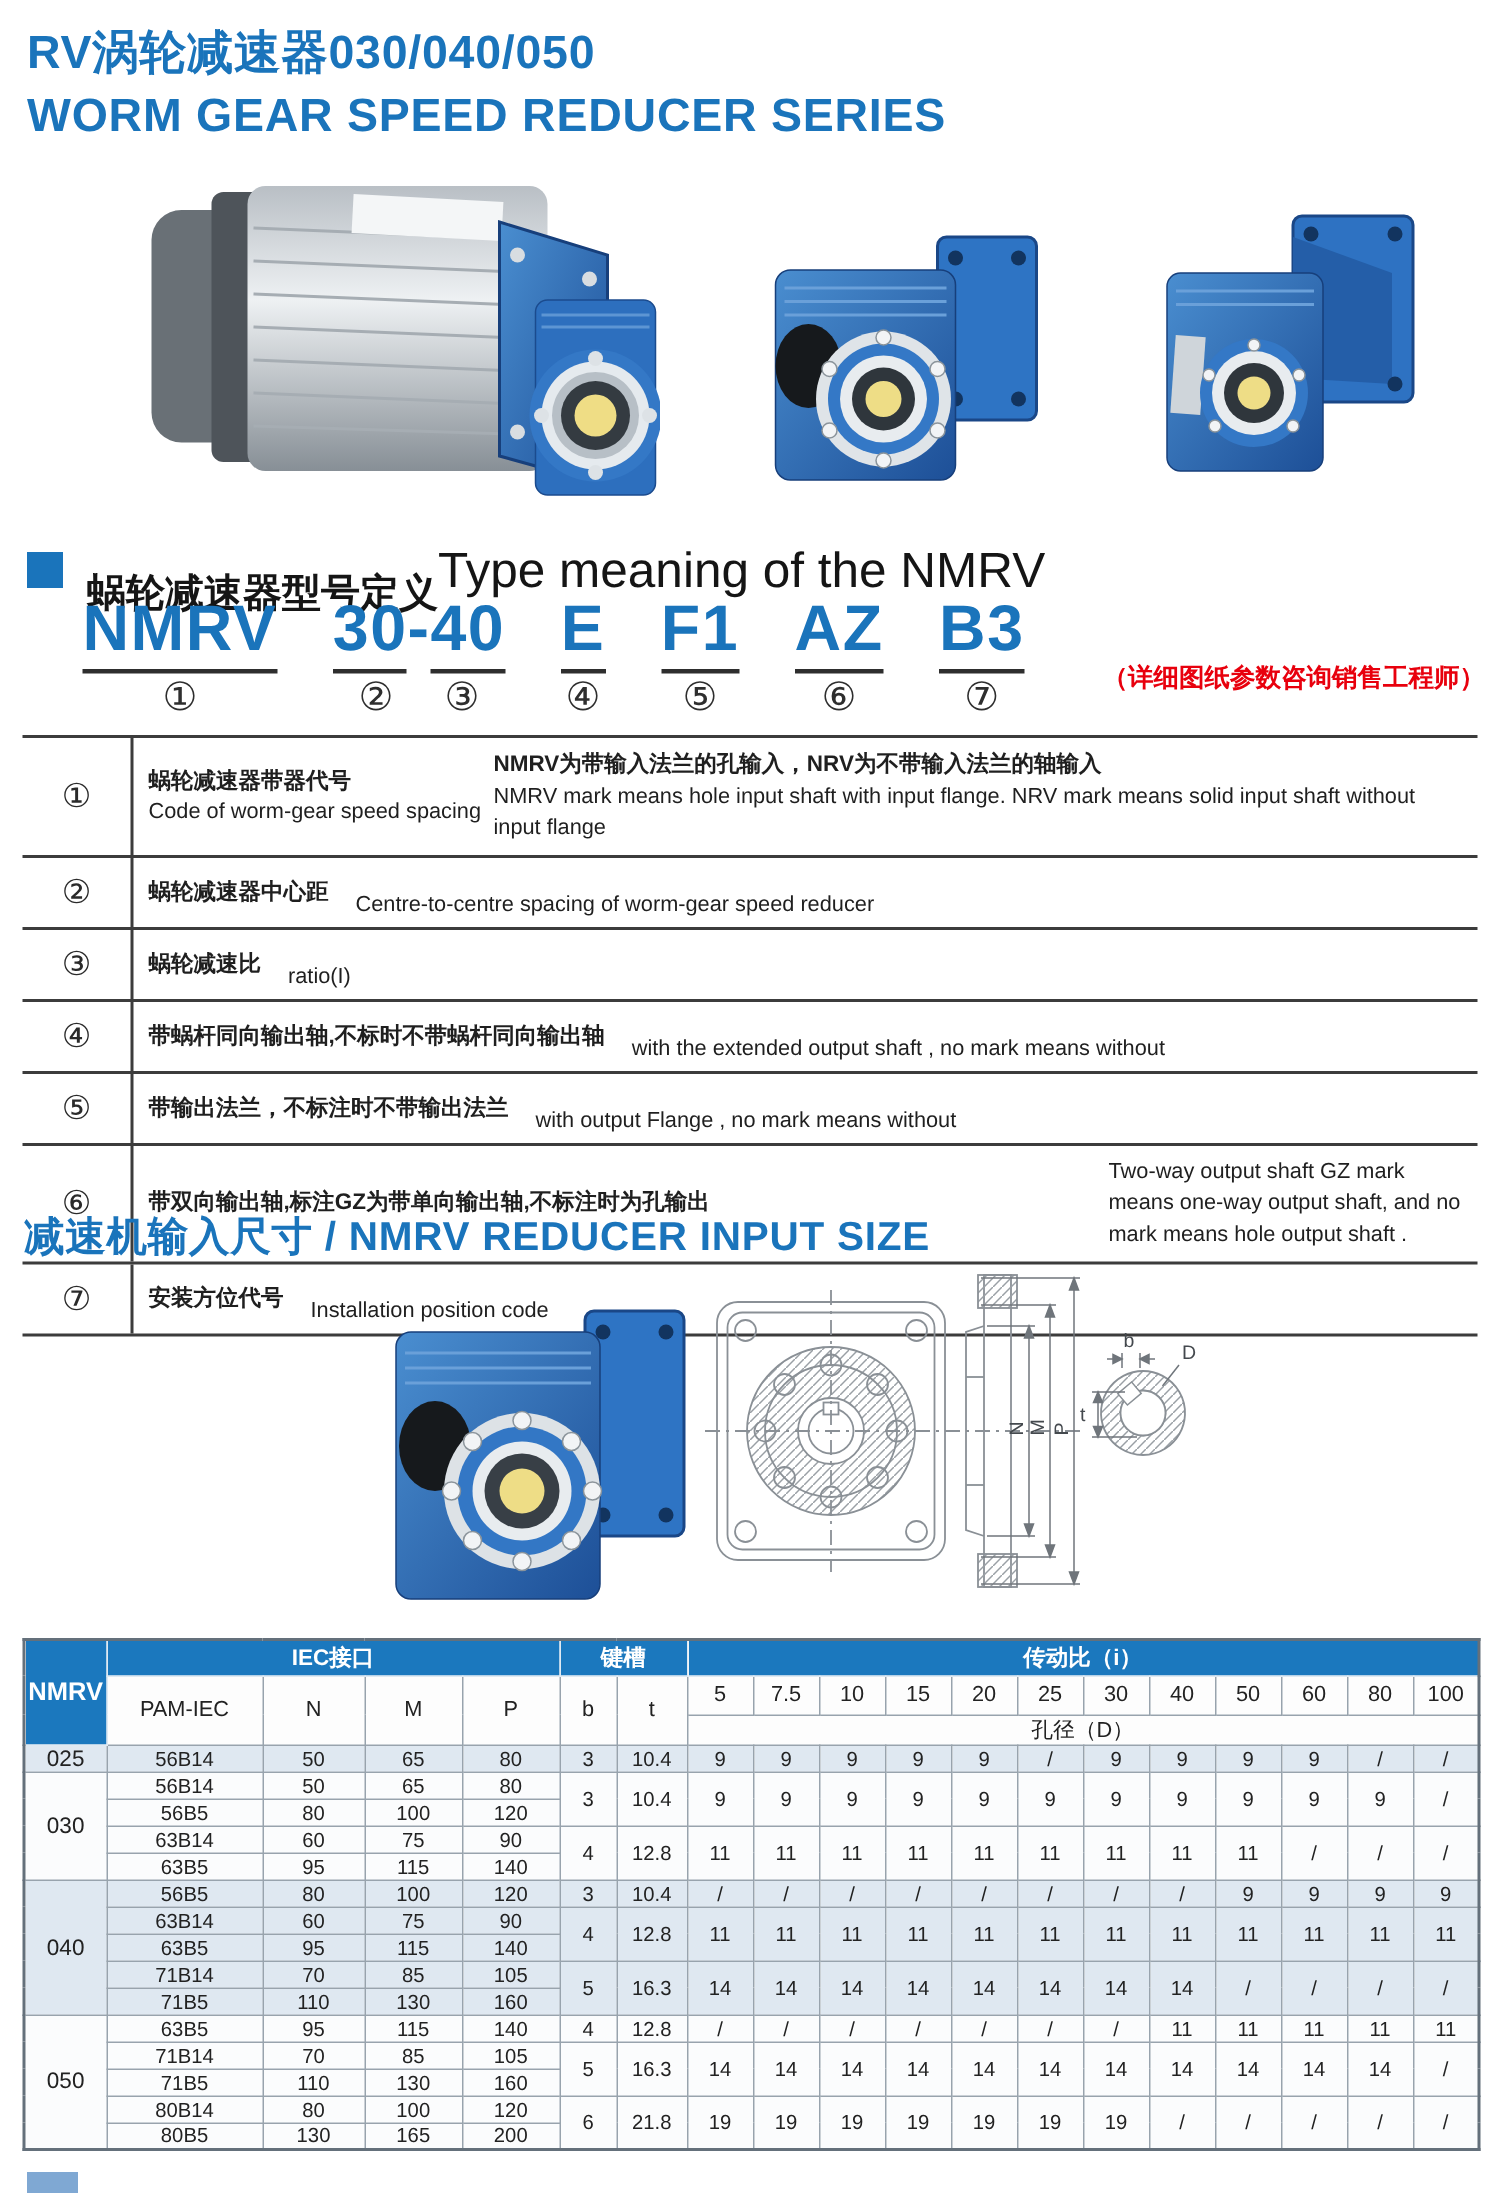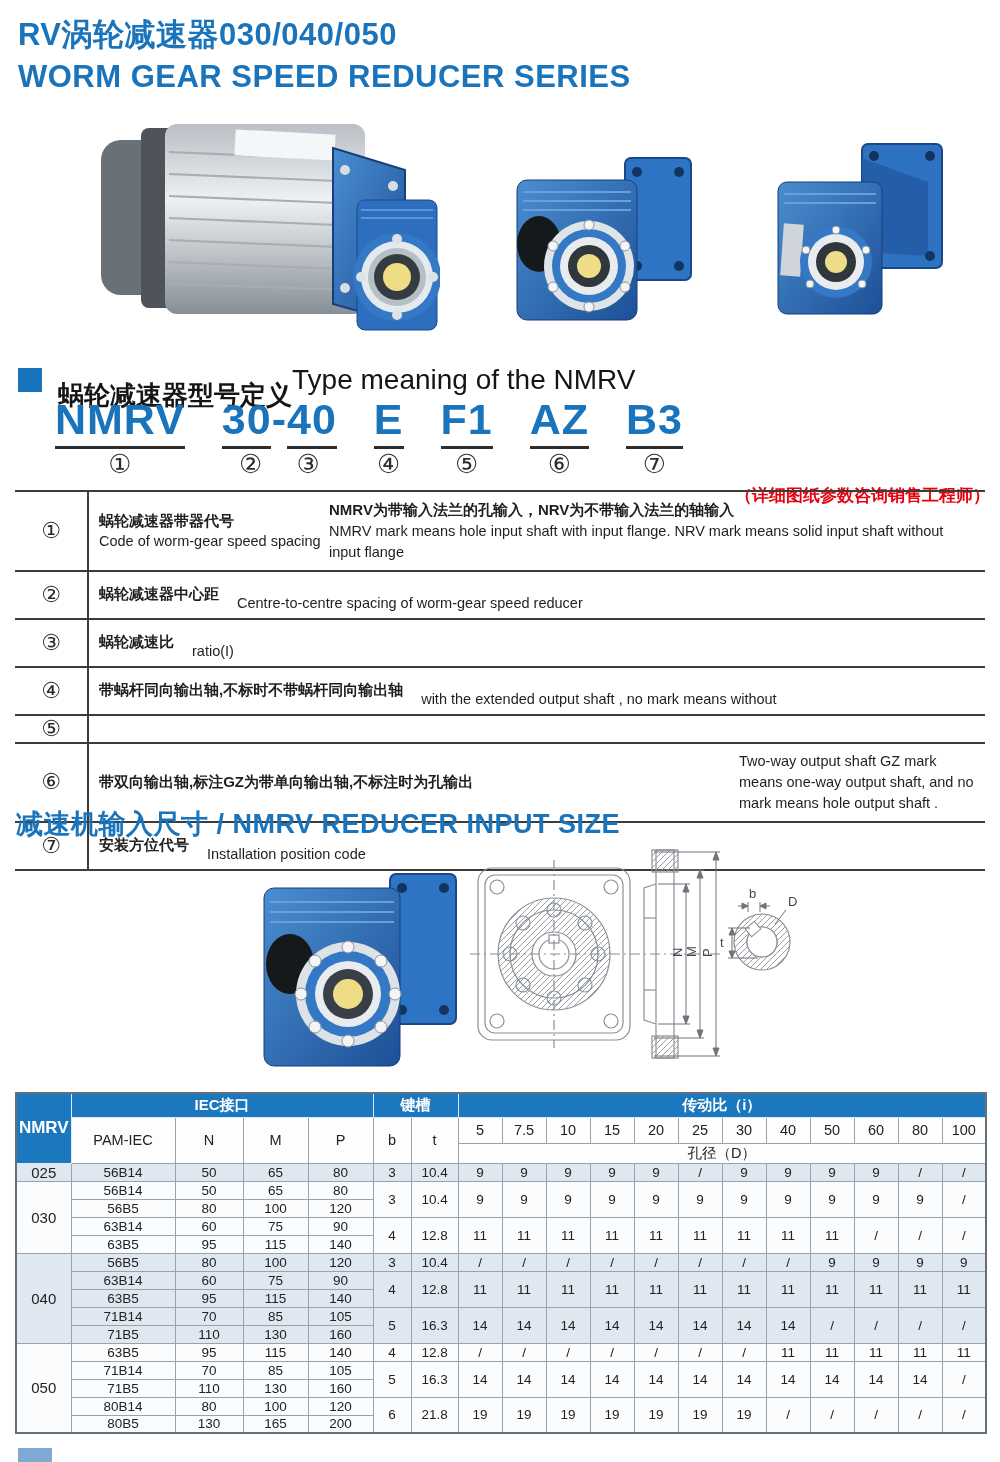--- a/index.html
+++ b/index.html
@@ -16,31 +16,31 @@
   
   .photo { position:absolute; }
   #photo1 { left:95px;  top:112px; width:345px; height:230px; }
   #photo2 { left:505px; top:140px; width:195px; height:195px; }
   #photo3 { left:770px; top:140px; width:175px; height:185px; }
 
   
   .sec1-head { position:absolute; left:18px; top:346px; display:flex; align-items:center; }
   .blue-square { width:24px; height:24px; background:#1a74bb; margin-right:16px; flex:0 0 auto; }
   .sec1-head .zh { font-size:26px; font-weight:700; color:#151515;margin-top:32px; }
-  .sec1-head .en { font-size:28px; font-weight:400; color:#151515;text-align:right; }
+  .sec1-head .en { font-size:33px; font-weight:400; color:#151515;text-align:right; }
 
   
   .model-line { position:absolute; left:55px; top:398px; display:flex; gap:37px; align-items:flex-start; }
   .model-part { display:flex; flex-direction:column; }
   .model-text { font-size:43px; font-weight:800; color:#1a74bb; line-height:1.0; letter-spacing:1px; }
   .model-underlines { display:flex; gap:16px; margin-top:5px; }
   .model-underline { flex:1; height:3px; background:#2e2e2e; }
   .model-marks { display:flex; justify-content:space-around; margin-top:2px; }
   .model-mark { font-size:26px; color:#2e2e2e; line-height:1.05; }
-  .red-note { position:absolute; right:10px; top:484px; font-size:17px; font-weight:700; color:#e8000d; }
+  .red-note { position:absolute; right:10px; top:440px; font-size:17px; font-weight:700; color:#e8000d; }
 
   
   .legend { position:absolute; left:15px; top:490px; width:970px; border-bottom:2px solid #3c3c3c; }
   .legend-row { display:grid; grid-template-columns:74px 1fr; border-top:2px solid #3c3c3c; }
   .legend-num { display:flex; align-items:center; justify-content:center; font-size:22px; color:#2a2a2a;
                 border-right:2px solid #3c3c3c; }
   .legend-content { padding:7px 10px 7px 10px; font-size:14.5px; color:#1f1f1f; display:flex; align-items:center; min-height:38px; }
   .legend-content.two-col { display:grid; align-items:center; }
   .legend-content.narrow { grid-template-columns:230px 1fr; }
   .legend-content.wide   { grid-template-columns:640px 1fr; }
@@ -280,20 +280,24 @@
     </div>
     <div class="legend-row">
       <div class="legend-num">④</div>
       <div class="legend-content">
         <span class="zh">带蜗杆同向输出轴,不标时不带蜗杆同向输出轴</span>
         <span class="en en-inline">with the extended output shaft , no mark means without</span>
       </div>
     </div>
     <div class="legend-row">
       <div class="legend-num">⑤</div>
+      <div class="legend-content">
+        <span class="zh">带输出法兰，不标注时不带输出法兰</span>
+        <span class="en en-inline">with output Flange , no mark means without</span>
+      </div>
     </div>
     <div class="legend-row">
       <div class="legend-num">⑥</div>
       <div class="legend-content two-col wide">
         <div class="stack">
           <div class="zh">带双向输出轴,标注GZ为带单向输出轴,不标注时为孔输出</div>
         </div>
         <div class="stack">
           <div class="en">Two-way output shaft GZ mark means one-way output shaft,  and no mark means hole output shaft .</div>
         </div>

